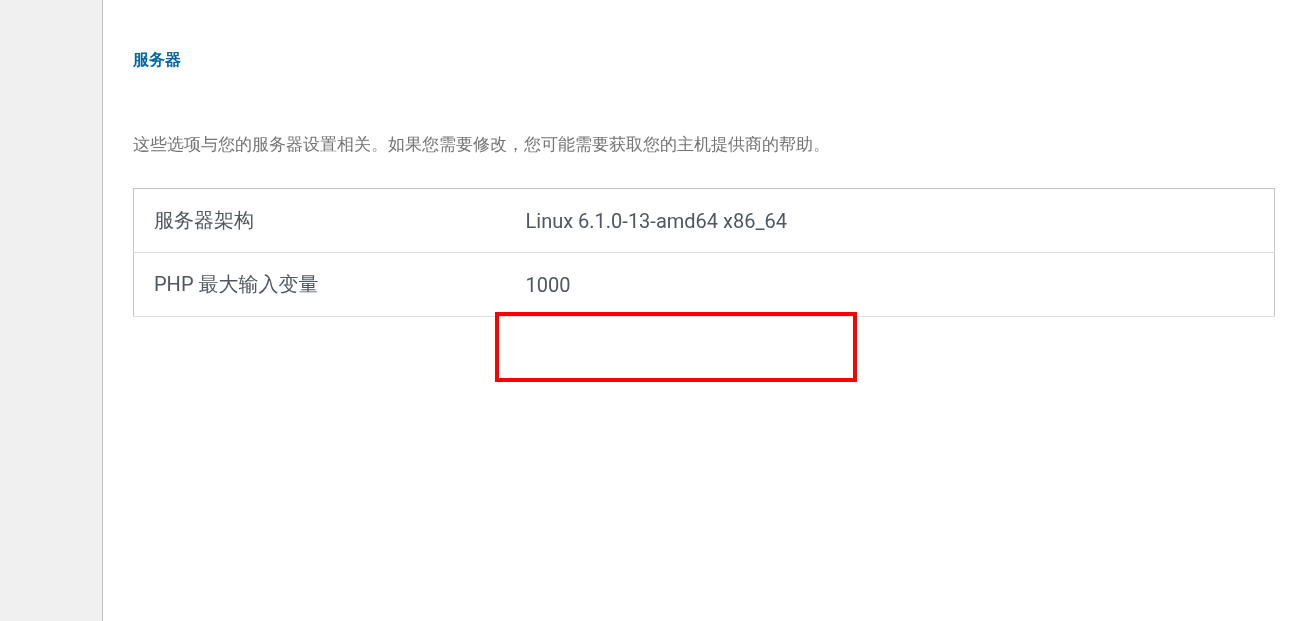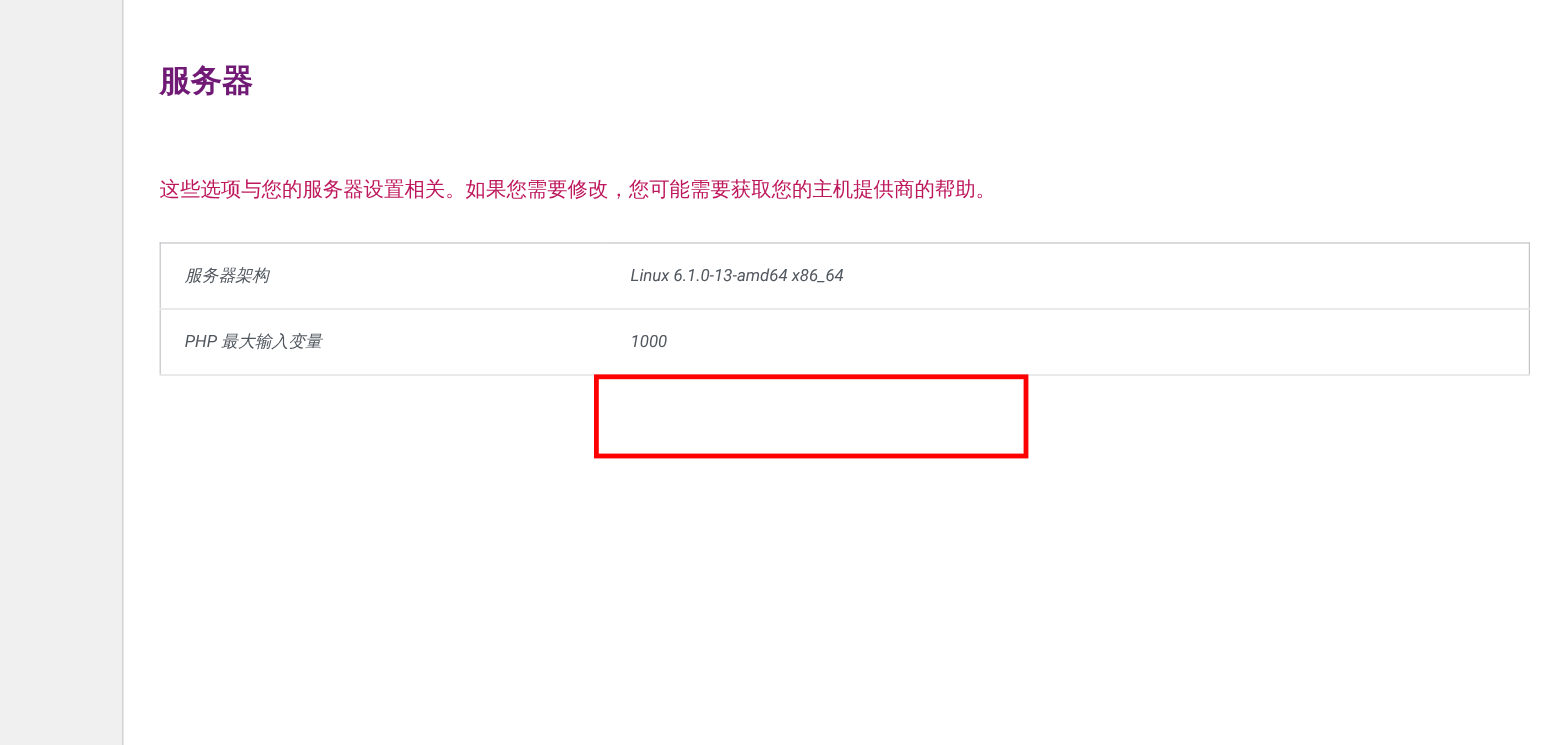--- a/index.html
+++ b/index.html
@@ -32,46 +32,45 @@
       top: 0;
       right: 0;
       height: 100%;
       background: #fff;
       padding: 0;
     }
     .content-inner {
       padding: 50px 30px 0 30px;
     }
     .section-title {
-      font-size: 26px;
+      font-size: 16px;
       font-weight: 600;
-      color: #701a75;
+      color: #0369a1;
       margin-bottom: 60px;
     }
     .section-description {
       font-size: 17px;
-      color: #be185d;
+      color: #737373;
       margin-bottom: 30px;
       line-height: 1.6;
     }
     .info-table {
       width: 100%;
       border-collapse: collapse;
       border: 1px solid #c3c4c7;
       border-bottom: none;
     }
     .info-table tr {
       border-bottom: 1px solid #dcdcde;
     }
     .info-table td {
       padding: 18px 20px;
-      font-size: 14px;
+      font-size: 20px;
       color: #50575e;
       vertical-align: middle;
-      font-style: italic;
     }
     .info-table td.label-cell {
       width: 372px;
     }
     .info-table td.value-cell {
       position: relative;
     }
     .highlight-box {
       position: absolute;
       border: 4px solid #ff0000;

